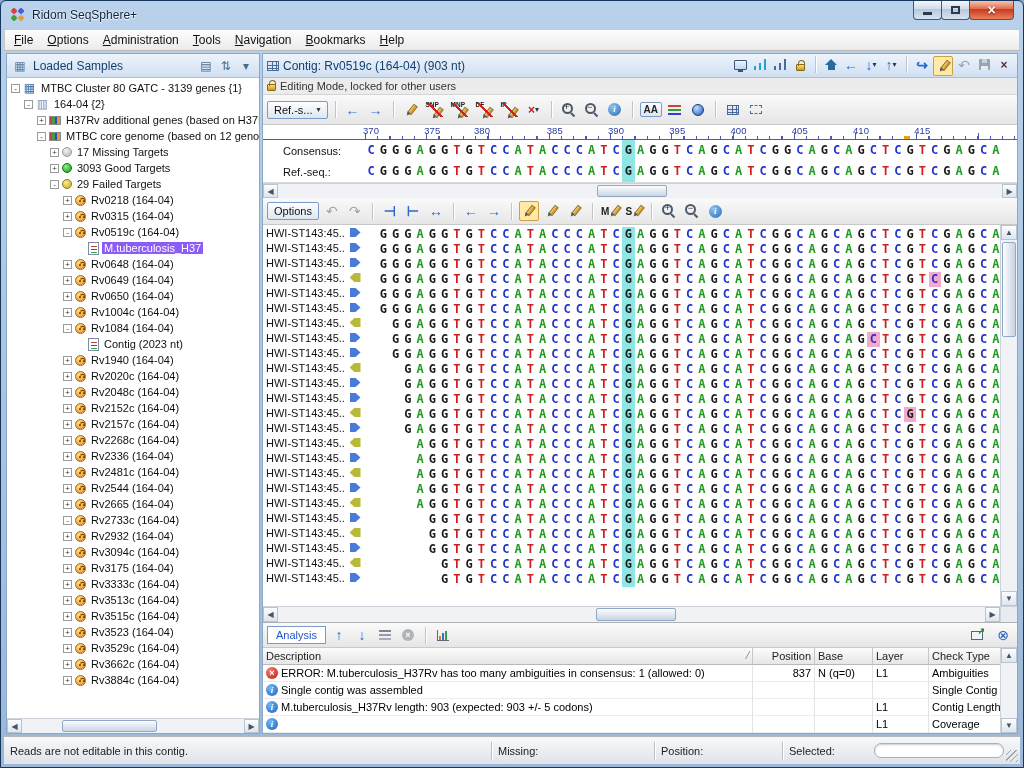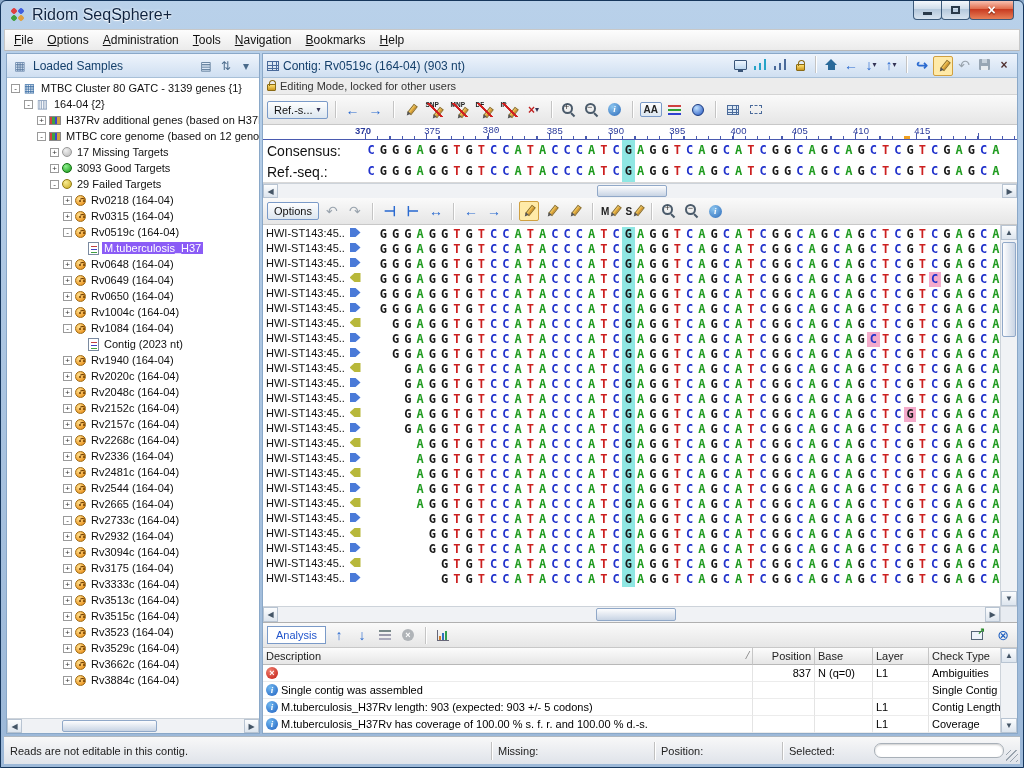--- a/index.html
+++ b/index.html
@@ -5,21 +5,21 @@
 *{box-sizing:border-box;margin:0;padding:0}
 html,body{width:1024px;height:768px;overflow:hidden;font-family:"Liberation Sans",sans-serif;background:#8aa8c8}
 .window{width:1024px;height:768px;display:flex;flex-direction:column;border:1px solid #16365c;background:linear-gradient(#b9d1ea,#9cb8d8);padding:0 3px 3px 3px;border-radius:6px 6px 0 0}
 
 .titlebar{height:28px;display:flex;align-items:center;gap:6px;padding:0 6px;position:relative}
 .app-icon{width:16px;height:16px;background:
  radial-gradient(circle at 4px 4px,#e04040 2.5px,transparent 3px),
  radial-gradient(circle at 11px 4px,#4060e0 2.5px,transparent 3px),
  radial-gradient(circle at 4px 11px,#40a040 2.5px,transparent 3px),
  radial-gradient(circle at 11px 11px,#e0a040 2.5px,transparent 3px)}
-.title-text{font-size:16px;color:#0f2340;text-shadow:0 0 3px #fff,0 1px 0 rgba(255,255,255,.8)}
+.title-text{font-size:12px;color:#0f2340;text-shadow:0 0 3px #fff,0 1px 0 rgba(255,255,255,.8)}
 .winbtns{position:absolute;top:0;right:6px;display:flex}
 .wbtn{width:29px;height:19px;margin-left:-1px;border:1px solid #3c5a7a;border-top:none;border-radius:0 0 4px 4px;background:linear-gradient(#f4f8fc,#cfdcea 45%,#b4c8dc 46%,#d8e4f0);display:flex;align-items:center;justify-content:center}
 .wbtn.close{width:45px;background:linear-gradient(#f8c0b0,#e06a4a 45%,#c83a20 46%,#e88058)}
 .glyph-min{width:9px;height:3px;background:#2a3a4a;margin-top:7px}
 .glyph-max{width:9px;height:8px;border:2px solid #2a3a4a}
 .glyph-close{color:#fff;font-weight:bold;font-size:14px;line-height:14px;text-shadow:0 1px 1px #701800}
 
 .menubar{height:22px;background:linear-gradient(#fdfdfd,#ebebeb);border:1px solid #c8c8c8;border-bottom:1px solid #b8b8b8;display:flex;align-items:center;padding:0 2px;font-size:12px;color:#111}
 .menu-item{padding:3px 7px;cursor:default}
 .menu-item::first-letter{text-decoration:underline}
@@ -110,21 +110,21 @@
 .redx{color:#c02020;font-weight:bold;font-size:12px}
 .bluecircx{color:#2060c0;font-size:14px;line-height:14px}
 .graycirc{width:12px;height:12px;border-radius:50%;background:#b0b4b8;color:#fff;font-size:9px;line-height:12px;text-align:center;font-weight:bold}
 
 .ruler{height:15px;position:relative;background:#fff;border-bottom:1px solid #4a5ab0;flex:none;background-image:repeating-linear-gradient(90deg,#4a5ab0 0 1px,transparent 1px 12.25px),repeating-linear-gradient(90deg,#4a5ab0 0 1px,transparent 1px 61.25px);background-size:auto 3px,auto 6px;background-position:102px bottom,102px bottom;background-repeat:repeat-x}
 .ruler::before{content:"";position:absolute;left:0;top:0;bottom:0;width:102px;background:#fff}
 .ruler-tick{position:absolute;top:0;transform:translateX(-50%);font-size:9.5px;color:#2a3a9a}
 .ruler-mark{position:absolute;bottom:0;width:6px;height:3px;background:#f0a020}
 .consensus{background:#fff;flex:none;border-bottom:1px solid #d8d8d8;position:relative}
 .cons-row{height:21px;display:flex;align-items:center;white-space:nowrap}
-.cons-label{width:102px;flex:none;font-size:14px;color:#111;padding-left:4px}
+.cons-label{width:102px;flex:none;font-size:11px;color:#111;padding-left:20px}
 .base{display:inline-block;width:12.25px;text-align:center;font-family:"DejaVu Sans Mono",monospace;font-weight:bold;font-size:12px}
 .cons-row .base{line-height:21px}
 
 .alignment{flex:1;position:relative;background:#fff;overflow:hidden;min-height:0}
 .reads{position:absolute;inset:0 17px 16px 0;overflow:hidden}
 .read-row{height:15px;display:flex;align-items:center;white-space:nowrap}
 .read-name{width:82px;flex:none;font-size:11px;color:#111;padding-left:3px;overflow:hidden}
 .read-arrow-wrap{width:20px;flex:none;display:flex;justify-content:center}
 .read-arrow{width:11px;height:9px;display:inline-block}
 .read-arrow.fwd{background:#4a7ad8;clip-path:polygon(0 0,55% 0,100% 50%,55% 100%,0 100%)}
@@ -563,23 +563,23 @@
         <span class="tsep"></span>
         <span class="tbtn">
             <span class="mi mi-grid"></span>
           </span>
         <span class="tbtn">
             <span class="mi mi-select"></span>
           </span>
       </div>
 
       <div class="ruler">
-          <span class="ruler-tick" style="left: 100px; font-weight: bold;">370</span>
+          <span class="ruler-tick" style="left: 108px;">370</span>
           <span class="ruler-tick" style="left: 169.25px;">375</span>
-          <span class="ruler-tick" style="left: 228px; font-family: Liberation Mono, monospace;">380</span>
+          <span class="ruler-tick" style="left: 219px;">380</span>
           <span class="ruler-tick" style="left: 291.75px;">385</span>
           <span class="ruler-tick" style="left: 353px;">390</span>
           <span class="ruler-tick" style="left: 414.25px;">395</span>
           <span class="ruler-tick" style="left: 475.5px;">400</span>
           <span class="ruler-tick" style="left: 536.75px;">405</span>
           <span class="ruler-tick" style="left: 598px;">410</span>
           <span class="ruler-tick" style="left: 659.25px;">415</span>
           <span class="ruler-mark" style="left: 641px;"></span>
         </div>
       <div class="consensus">
@@ -883,20 +883,21 @@
               <div class="acell c0">Description<span class="sortmark">⁄</span></div>
               <div class="acell c1">Position</div>
               <div class="acell c2">Base</div>
               <div class="acell c3">Layer</div>
               <div class="acell c4">Check Type</div>
             </div>
           <div>
               <div class="arow">
                 <div class="acell c0">
                   <span class="sicon err">×</span>
+                  <span>ERROR: M.tuberculosis_H37Rv has too many ambiguities in consensus: 1 (allowed: 0)</span>
                 </div>
                 <div class="acell c1">837</div>
                 <div class="acell c2">N (q=0)</div>
                 <div class="acell c3">L1</div>
                 <div class="acell c4">Ambiguities</div>
               </div>
               <div class="arow">
                 <div class="acell c0">
                   <span class="sicon inf">i</span>
                   <span>Single contig was assembled</span>
@@ -912,21 +913,20 @@
                   <span>M.tuberculosis_H37Rv length: 903 (expected: 903 +/- 5 codons)</span>
                 </div>
                 <div class="acell c1"></div>
                 <div class="acell c2"></div>
                 <div class="acell c3">L1</div>
                 <div class="acell c4">Contig Length</div>
               </div>
               <div class="arow">
                 <div class="acell c0">
                   <span class="sicon inf">i</span>
-                  <span>M.tuberculosis_H37Rv has coverage of 100.00 % s. f. r. and 100.00 % d.-s.</span>
                 </div>
                 <div class="acell c1"></div>
                 <div class="acell c2"></div>
                 <div class="acell c3">L1</div>
                 <div class="acell c4">Coverage</div>
               </div>
             </div>
           <div class="a-vscroll">
             <span class="sarrow">▲</span>
             <span class="sarrow">▼</span>

